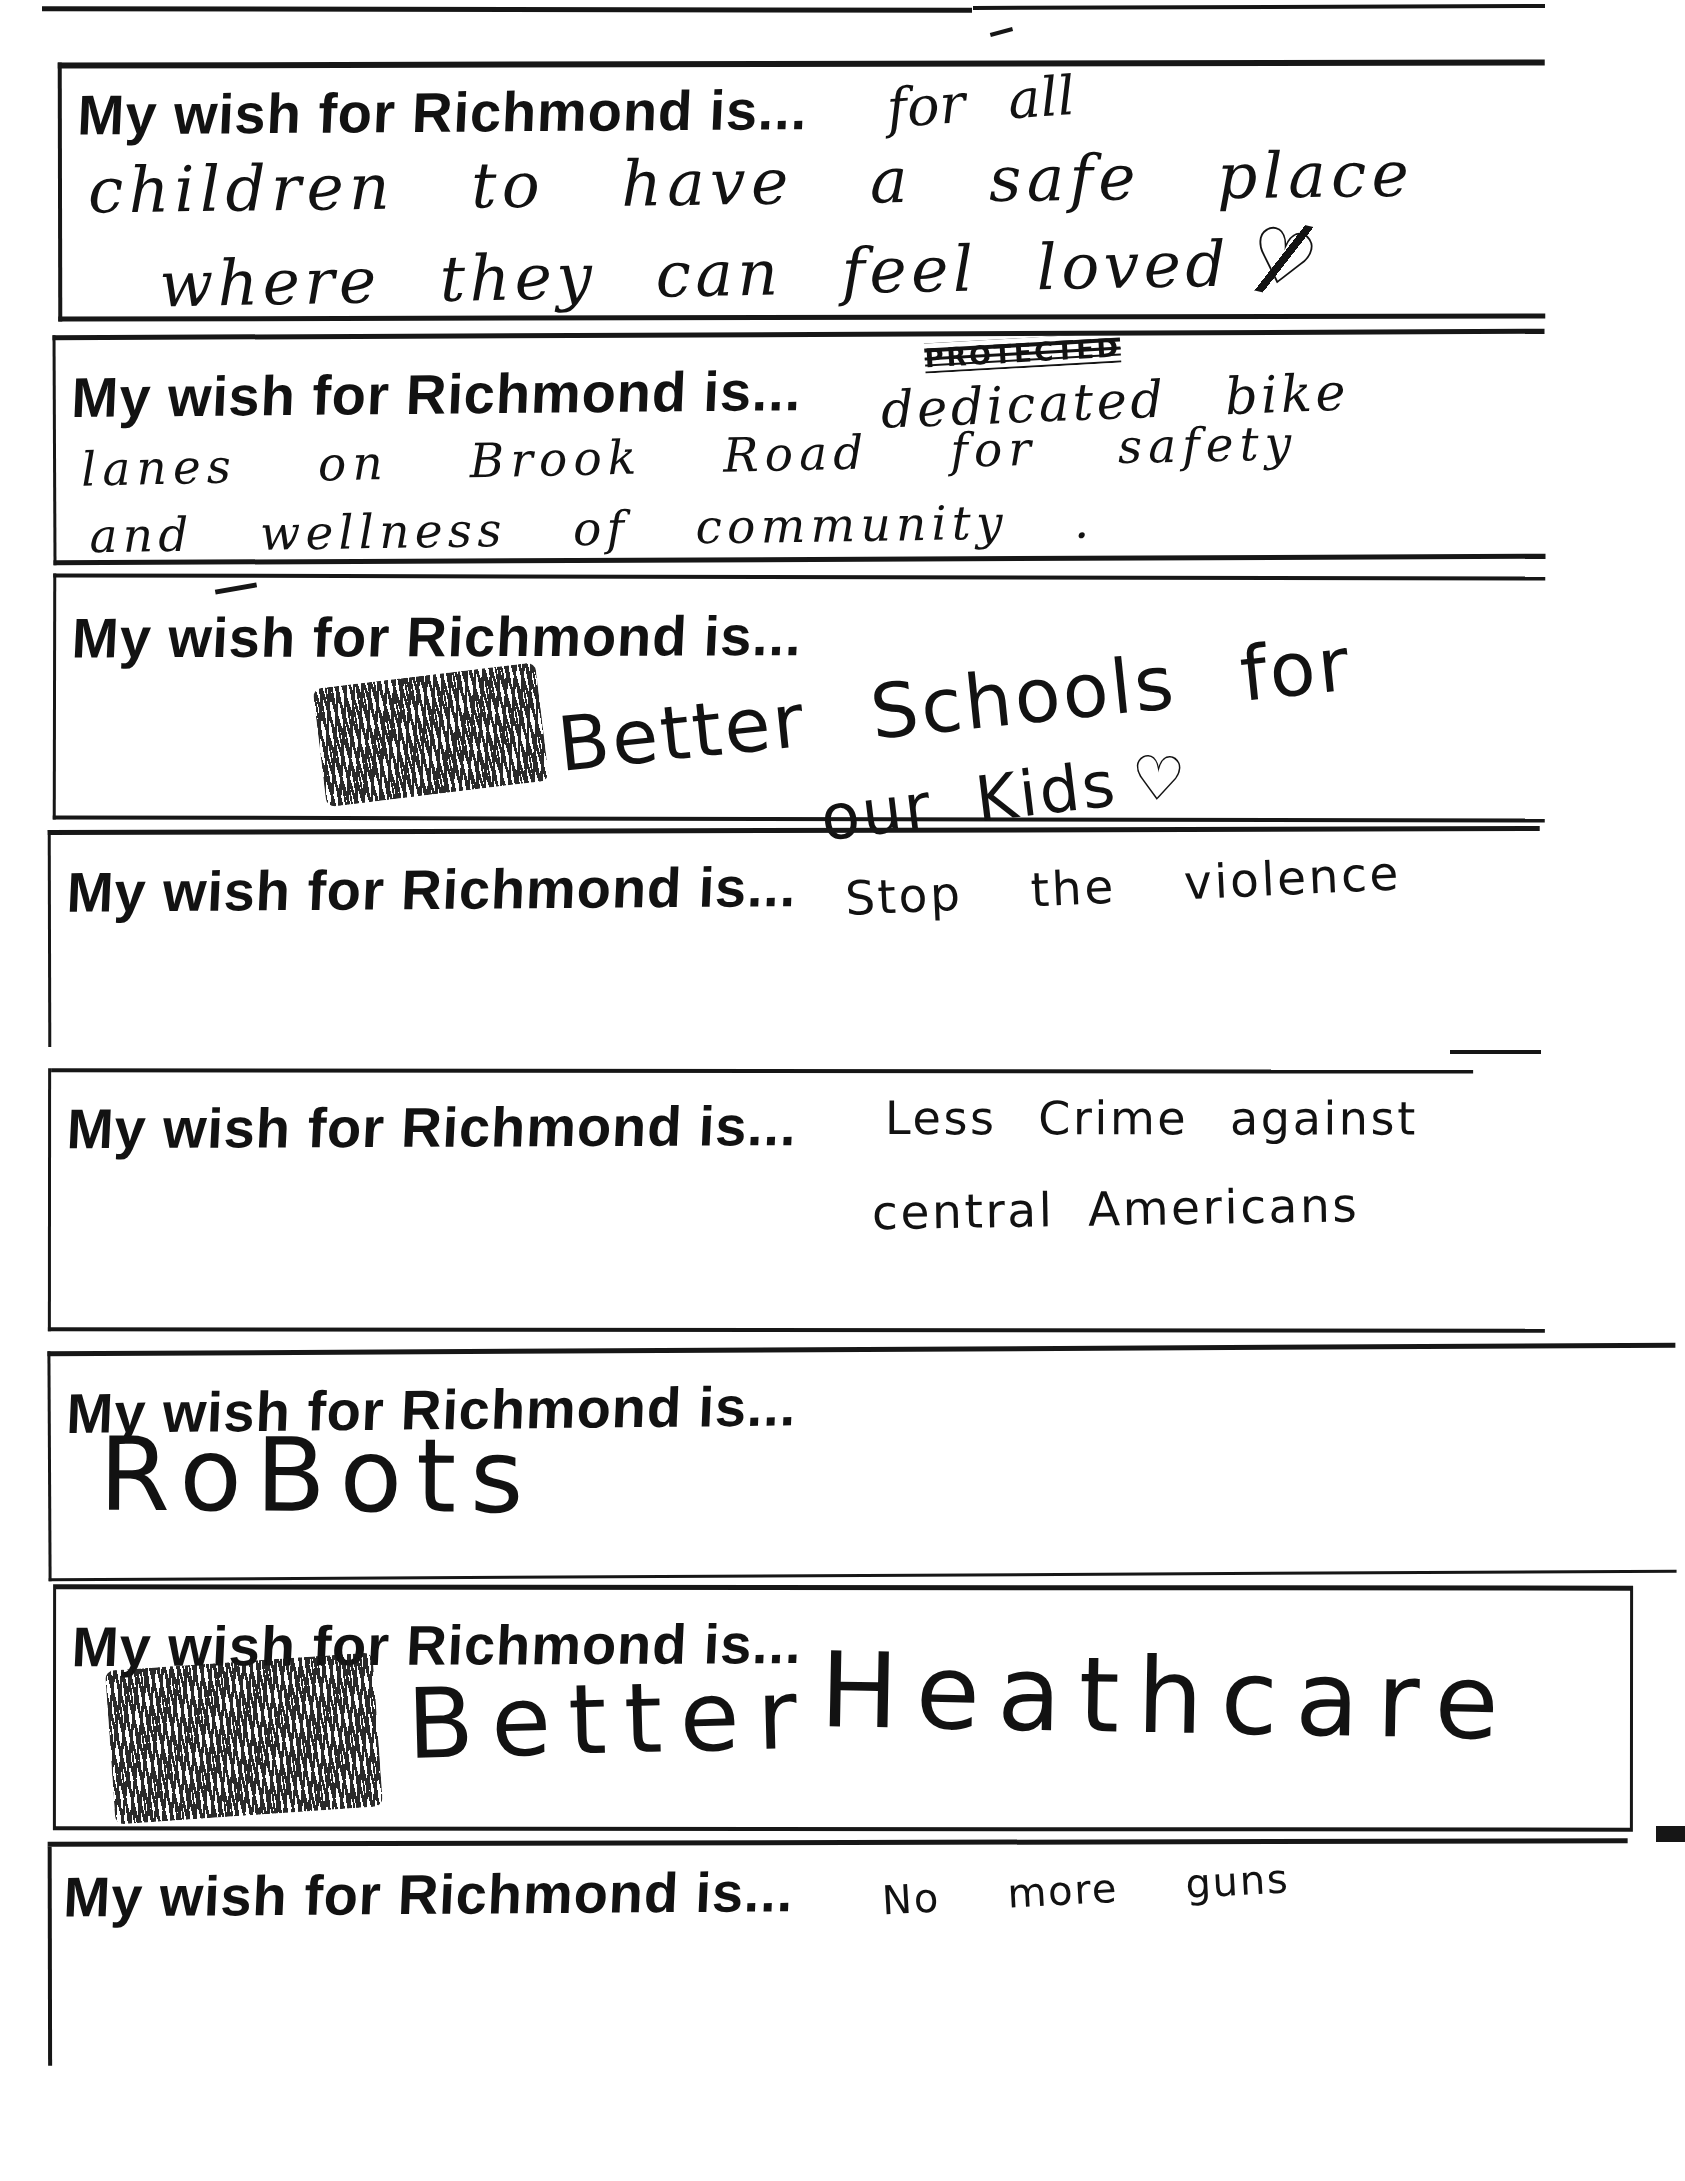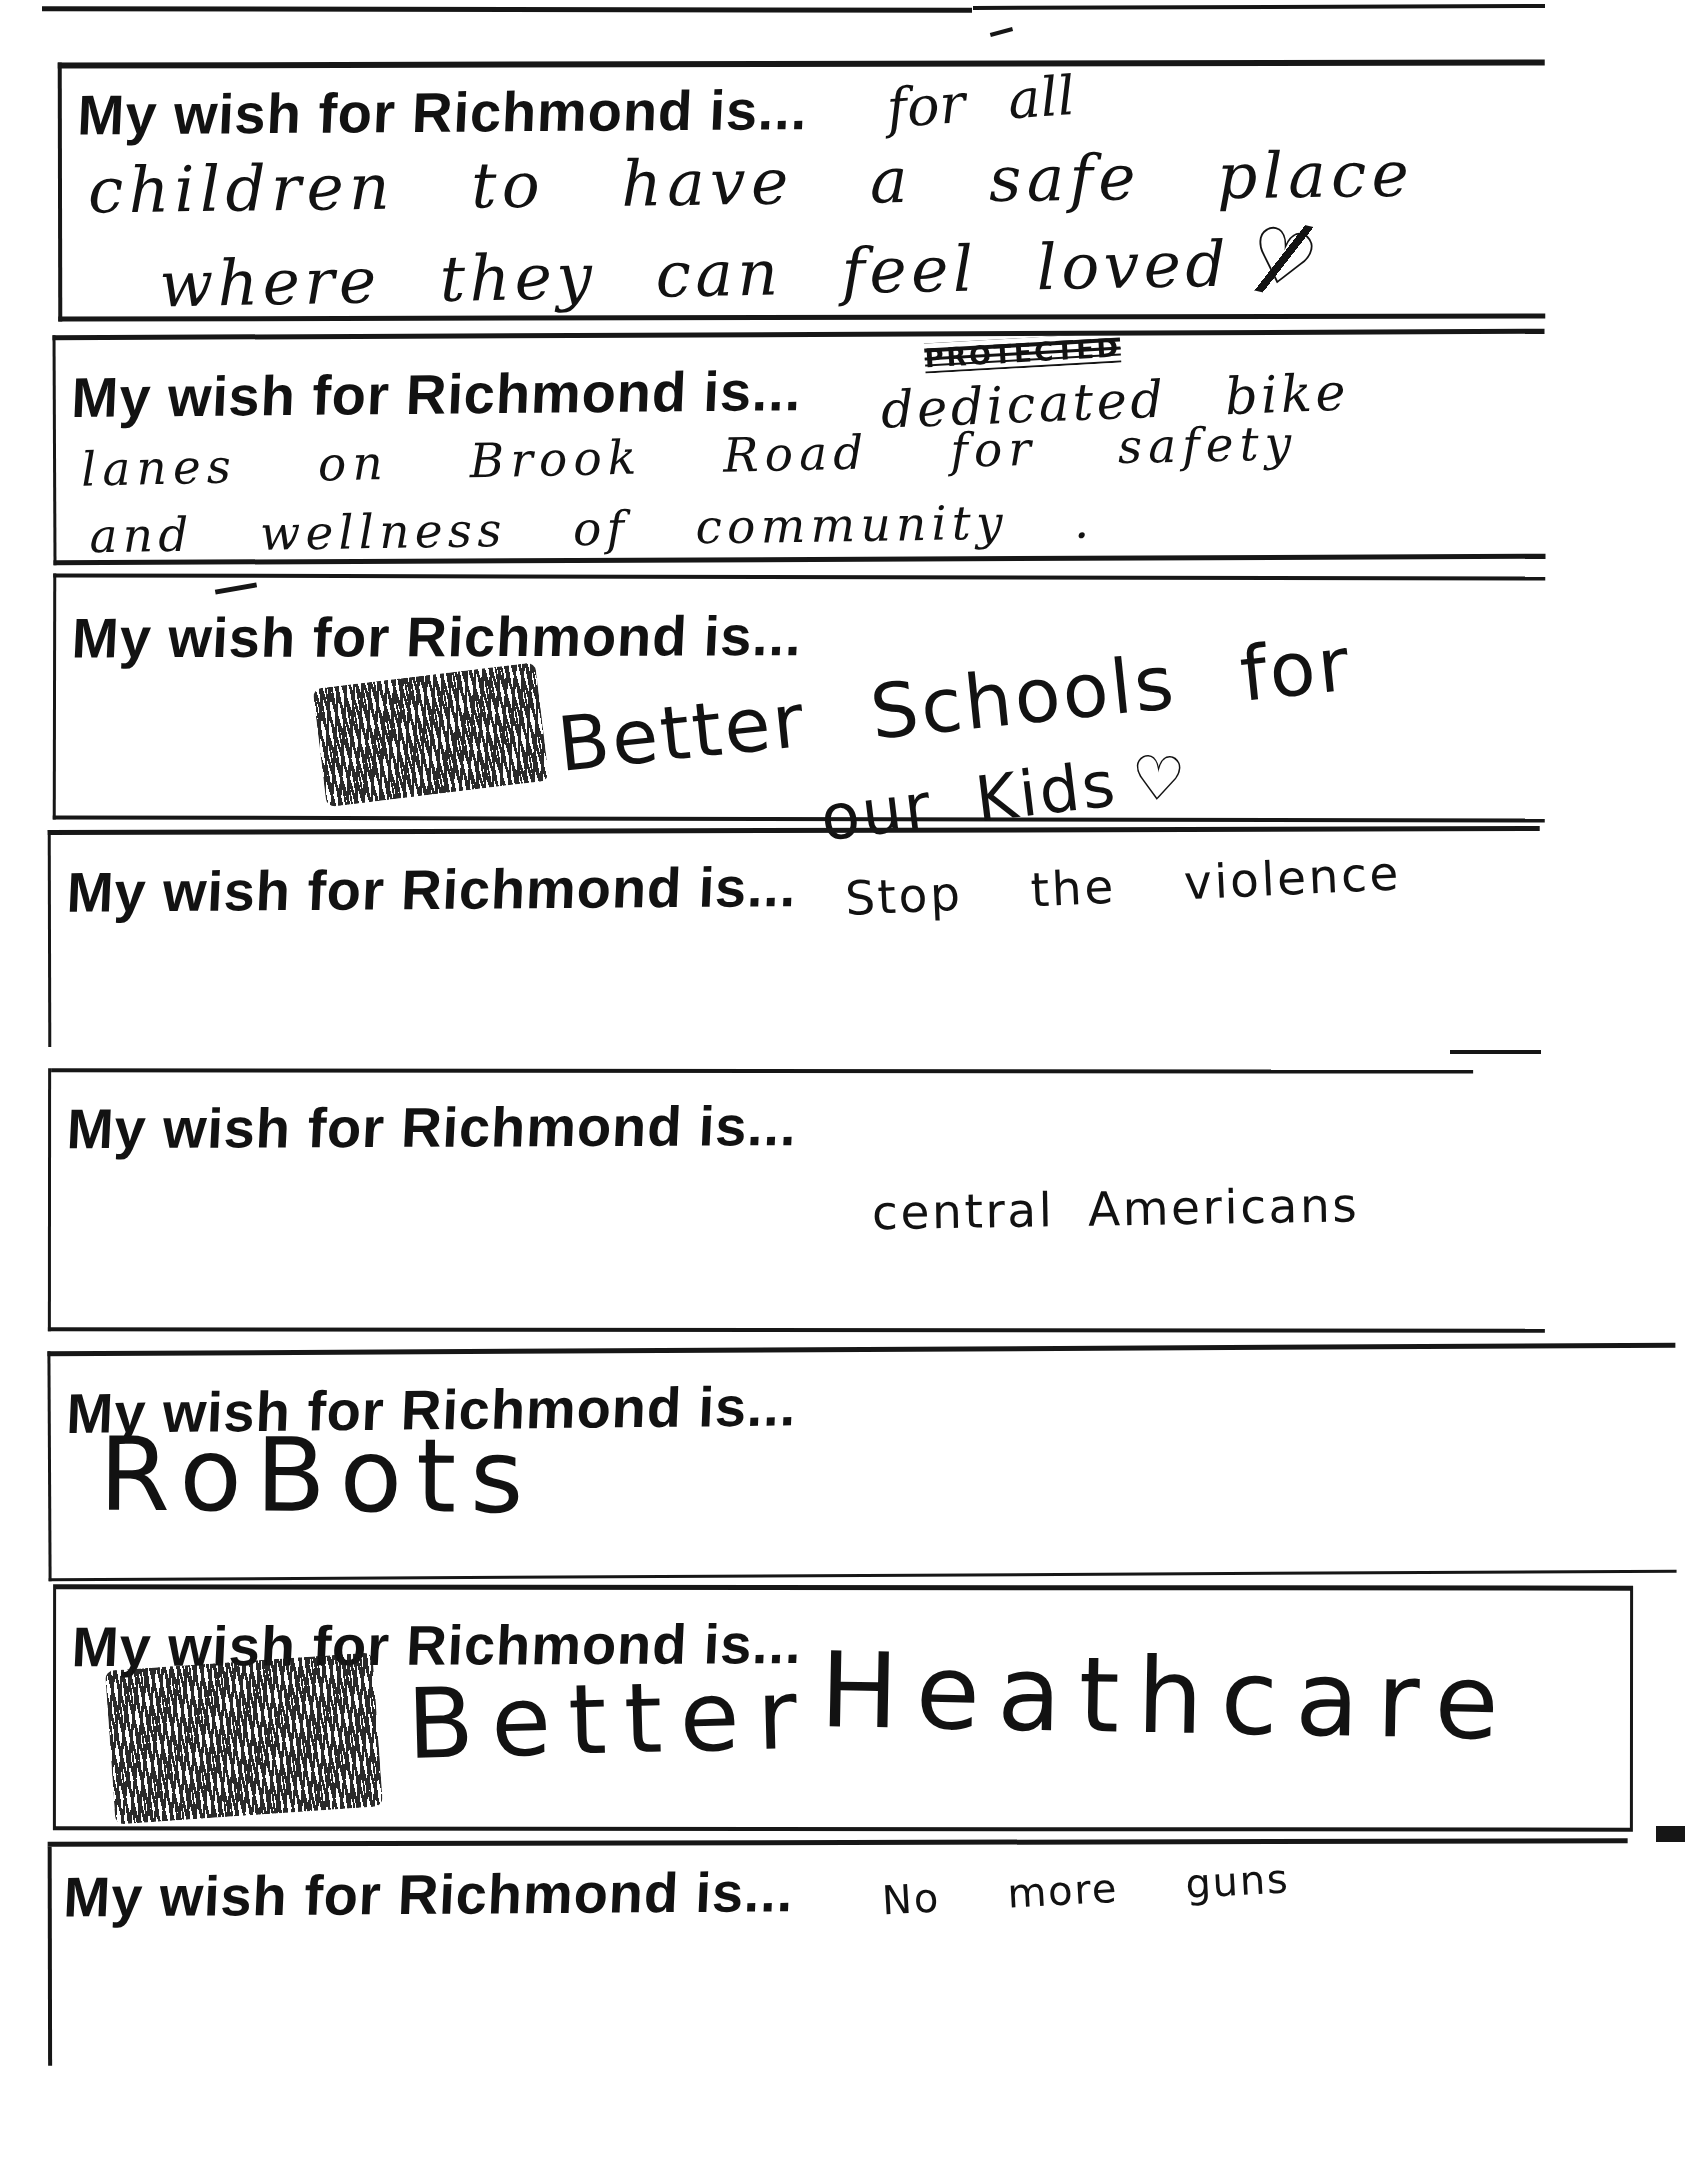--- a/index.html
+++ b/index.html
@@ -116,20 +116,21 @@
   </section>
 
   <section class="slip s4">
     <div class="prompt">My wish for Richmond is...</div>
     <div class="hw print s4-l1">Stop the violence</div>
   </section>
 
   <section class="slip s5">
     <div class="mark" style="left:0;top:0;width:1422px;height:4.4px;"></div>
     <div class="prompt">My wish for Richmond is...</div>
+    <div class="hw print s5-l1">Less Crime against</div>
     <div class="hw print s5-l2">central Americans</div>
   </section>
 
   <section class="slip s6">
     <div class="prompt">My wish for Richmond is...</div>
     <div class="hw print s6-l1">RoBots</div>
   </section>
 
   <section class="slip s7">
     <div class="prompt">My wish for Richmond is...</div>

